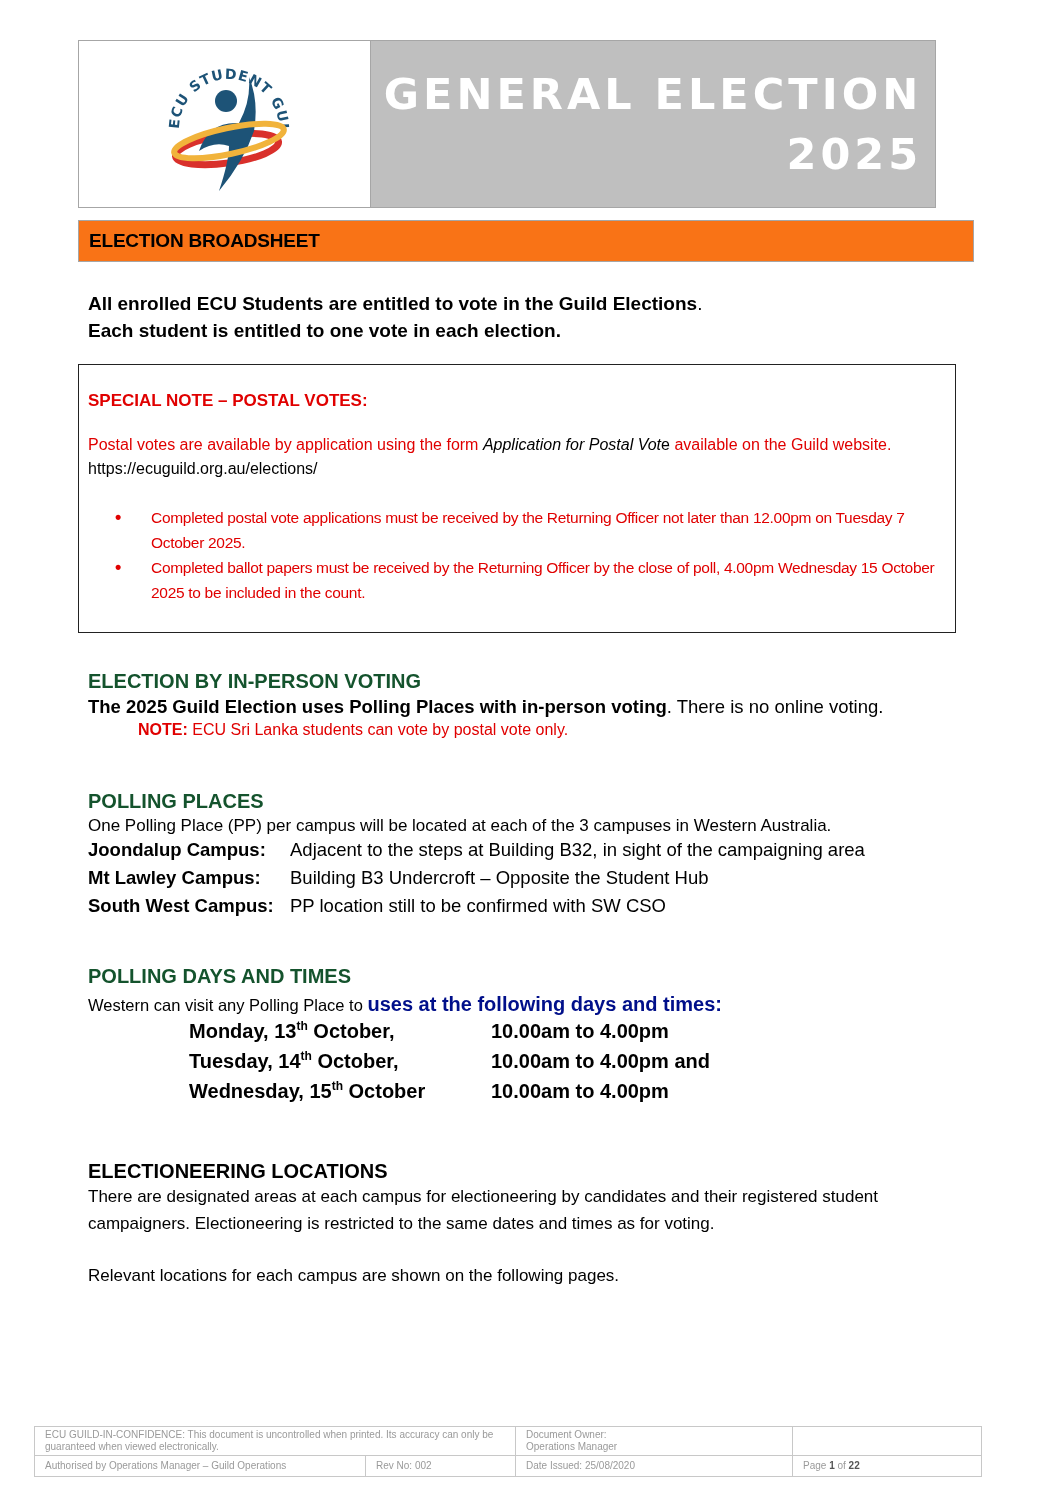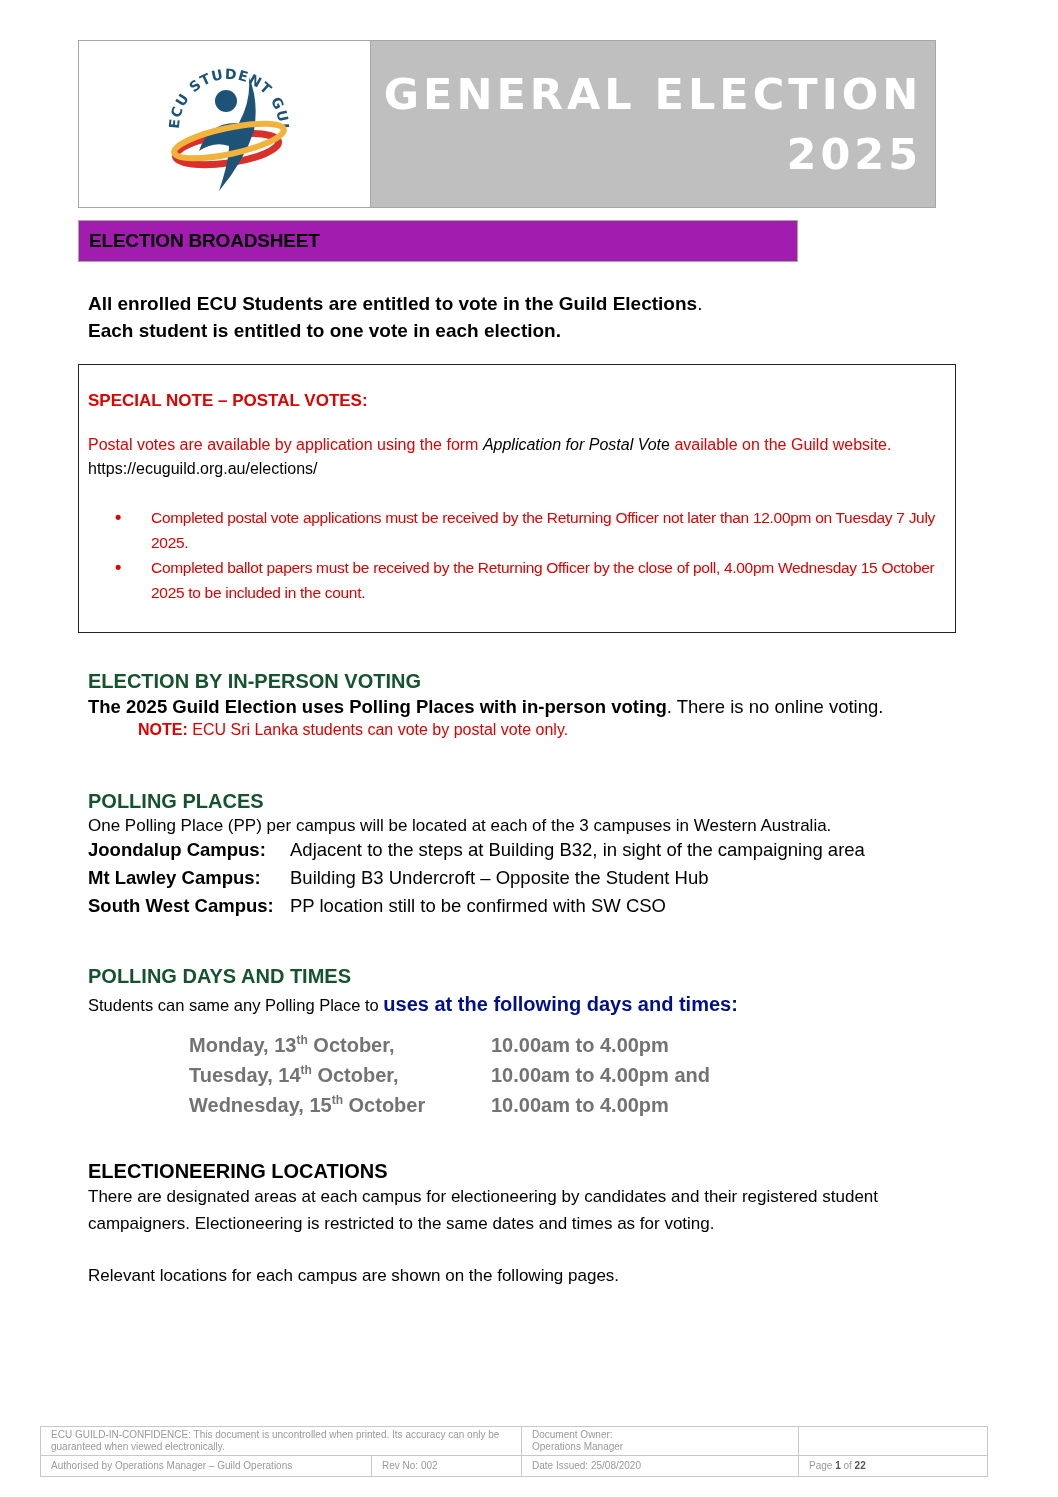--- a/index.html
+++ b/index.html
@@ -4,21 +4,21 @@
   <style>
     * { box-sizing: border-box; margin: 0; padding: 0; }
     html, body { width: 1058px; height: 1497px; background: #ffffff; }
     body { position: relative; font-family: "Liberation Sans", sans-serif; color: #000; overflow: hidden; }
 
     .header { position: absolute; left: 78px; top: 40px; width: 858px; height: 168px; display: flex; border: 1px solid #a6a6a6; }
     .logo-cell { width: 292px; height: 100%; background: #fff; border-right: 1px solid #a6a6a6; position: relative; }
     .title-cell { flex: 1; background: #bfbfbf; display: flex; align-items: center; justify-content: center; }
     .title-text { color: #fff; font-family: "DejaVu Sans", sans-serif; font-weight: bold; font-size: 43px; letter-spacing: 4px; text-align: right; line-height: 60px; }
 
-    .broadsheet-bar { position: absolute; left: 78px; top: 220px; width: 720px; height: 42px; background: #a21caf; border: 1px solid #a6a6a6; padding-left: 10px; display: flex; align-items: center; }
+    .broadsheet-bar { position: absolute; left: 78px; top: 220px; width: 896px; height: 42px; background: #f97316; border: 1px solid #a6a6a6; padding-left: 10px; display: flex; align-items: center; }
     .broadsheet-bar span { font-family: "Liberation Sans", sans-serif; font-weight: bold; font-size: 19px; letter-spacing: -0.2px; }
 
     .intro { position: absolute; left: 88px; top: 290px; font-size: 19px; font-weight: bold; line-height: 27px; }
 
     .postal-box { position: absolute; left: 78px; top: 364px; width: 878px; height: 269px; border: 1px solid #222; padding: 26px 9px 0 9px; color: #e00000; }
     .postal-title { font-weight: bold; font-size: 17px; margin-bottom: 22px; }
     .postal-body { font-size: 16px; line-height: 24px; }
     .postal-body .it { font-style: italic; color: #000; }
     .postal-body .blk { color: #000; }
     .postal-list { list-style: none; margin-top: 24px; padding-left: 27px; font-size: 15.5px; line-height: 25px; letter-spacing: -0.3px; }
@@ -34,31 +34,31 @@
     .sec-inperson .note b { font-weight: bold; }
 
     .sec-polling { top: 790px; }
     .sec-polling .desc { font-size: 17px; margin-top: 3px; }
     .campus-row { display: flex; font-size: 18.5px; line-height: 28px; }
     .campus-row .lbl { width: 202px; font-weight: bold; }
 
     .sec-days { top: 965px; }
     .sec-days .desc { font-size: 16.5px; margin-top: 5px; }
     .sec-days .desc .em { color: #000f8a; font-weight: bold; font-size: 20px; }
-    .days-table { margin-top: 14px; margin-left: 101px; color: #737373; font-weight: bold; font-size: 20px; line-height: 30px; }
+    .days-table { margin-left: 101px; color: #000000; font-weight: bold; font-size: 20px; line-height: 30px; }
     .day-row { display: flex; }
     .day-row .day { width: 302px; }
     .day-row sup { font-size: 12px; vertical-align: super; line-height: 0; }
 
     .sec-elect { top: 1160px; }
     .sec-elect .h-blk { font-weight: bold; font-size: 20px; }
     .sec-elect p { font-size: 17px; line-height: 27px; }
     .sec-elect .gap { margin-top: 25px; }
 
-    .footer { position: absolute; left: 40px; top: 1426px; width: 948px; border: 1px solid #c8c8c8; color: #9a9a9a; font-size: 10px; }
+    .footer { position: absolute; left: 34px; top: 1426px; width: 948px; border: 1px solid #c8c8c8; color: #9a9a9a; font-size: 10px; }
     .frow { display: flex; }
     .frow + .frow { border-top: 1px solid #c8c8c8; }
     .fcell { padding: 2px 10px; border-right: 1px solid #c8c8c8; line-height: 12px; }
     .fcell:last-child { border-right: none; }
     .fr1 .c1 { width: 481px; } .fr1 .c2 { width: 277px; } .fr1 .c3 { flex: 1; }
     .fr2 .fcell { padding: 4px 10px; }
     .fr2 .c1 { width: 331px; } .fr2 .c2 { width: 150px; } .fr2 .c3 { width: 277px; } .fr2 .c4 { flex: 1; }
     .fr2 b { color: #555; }
   </style>
 </head>
@@ -96,21 +96,21 @@
   <div>Each student is entitled to one vote in each election.</div>
 </div>
 
 <div class="postal-box">
   <div class="postal-title">SPECIAL NOTE – POSTAL VOTES:</div>
   <div class="postal-body">
     <span>Postal votes are available by application using the form </span><span class="it">Application for Postal Vot</span><span class="blk">e</span><span> available on the Guild website.</span>
     <span class="blk">https://ecuguild.org.au/elections/</span>
   </div>
   <ul class="postal-list">
-    <li>Completed postal vote applications must be received by the Returning Officer not later than 12.00pm on Tuesday 7 July 2025.</li>
+    <li>Completed postal vote applications must be received by the Returning Officer not later than 12.00pm on Tuesday 7 October 2025.</li>
     <li>Completed ballot papers must be received by the Returning Officer by the close of poll, 4.00pm Wednesday 15 October 2025 to be included in the count.</li>
   </ul>
 </div>
 
 <div class="sec sec-inperson">
   <div class="h-blue">ELECTION BY IN-PERSON VOTING</div>
   <div class="line2"><b>The 2025 Guild Election uses Polling Places with in-person voting</b><span>. There is no online voting.</span></div>
   <div class="note"><b>NOTE:</b><span> ECU Sri Lanka students can vote by postal vote only.</span></div>
 </div>
 
@@ -126,21 +126,21 @@
     <span>Building B3 Undercroft – Opposite the Student Hub</span>
   </div>
   <div class="campus-row">
     <span class="lbl">South West Campus:</span>
     <span>PP location still to be confirmed with SW CSO</span>
   </div>
 </div>
 
 <div class="sec sec-days">
   <div class="h-blue">POLLING DAYS AND TIMES</div>
-  <div class="desc"><span>Students can same any Polling Place to </span><span class="em">uses at the following days and times:</span></div>
+  <div class="desc"><span>Western can visit any Polling Place to </span><span class="em">uses at the following days and times:</span></div>
   <div class="days-table">
     <div class="day-row">
       <span class="day"><span>Monday, 13</span><sup>th</sup><span> October,</span></span>
       <span>10.00am to 4.00pm</span>
     </div>
     <div class="day-row">
       <span class="day"><span>Tuesday, 14</span><sup>th</sup><span> October,</span></span>
       <span>10.00am to 4.00pm and</span>
     </div>
     <div class="day-row">

